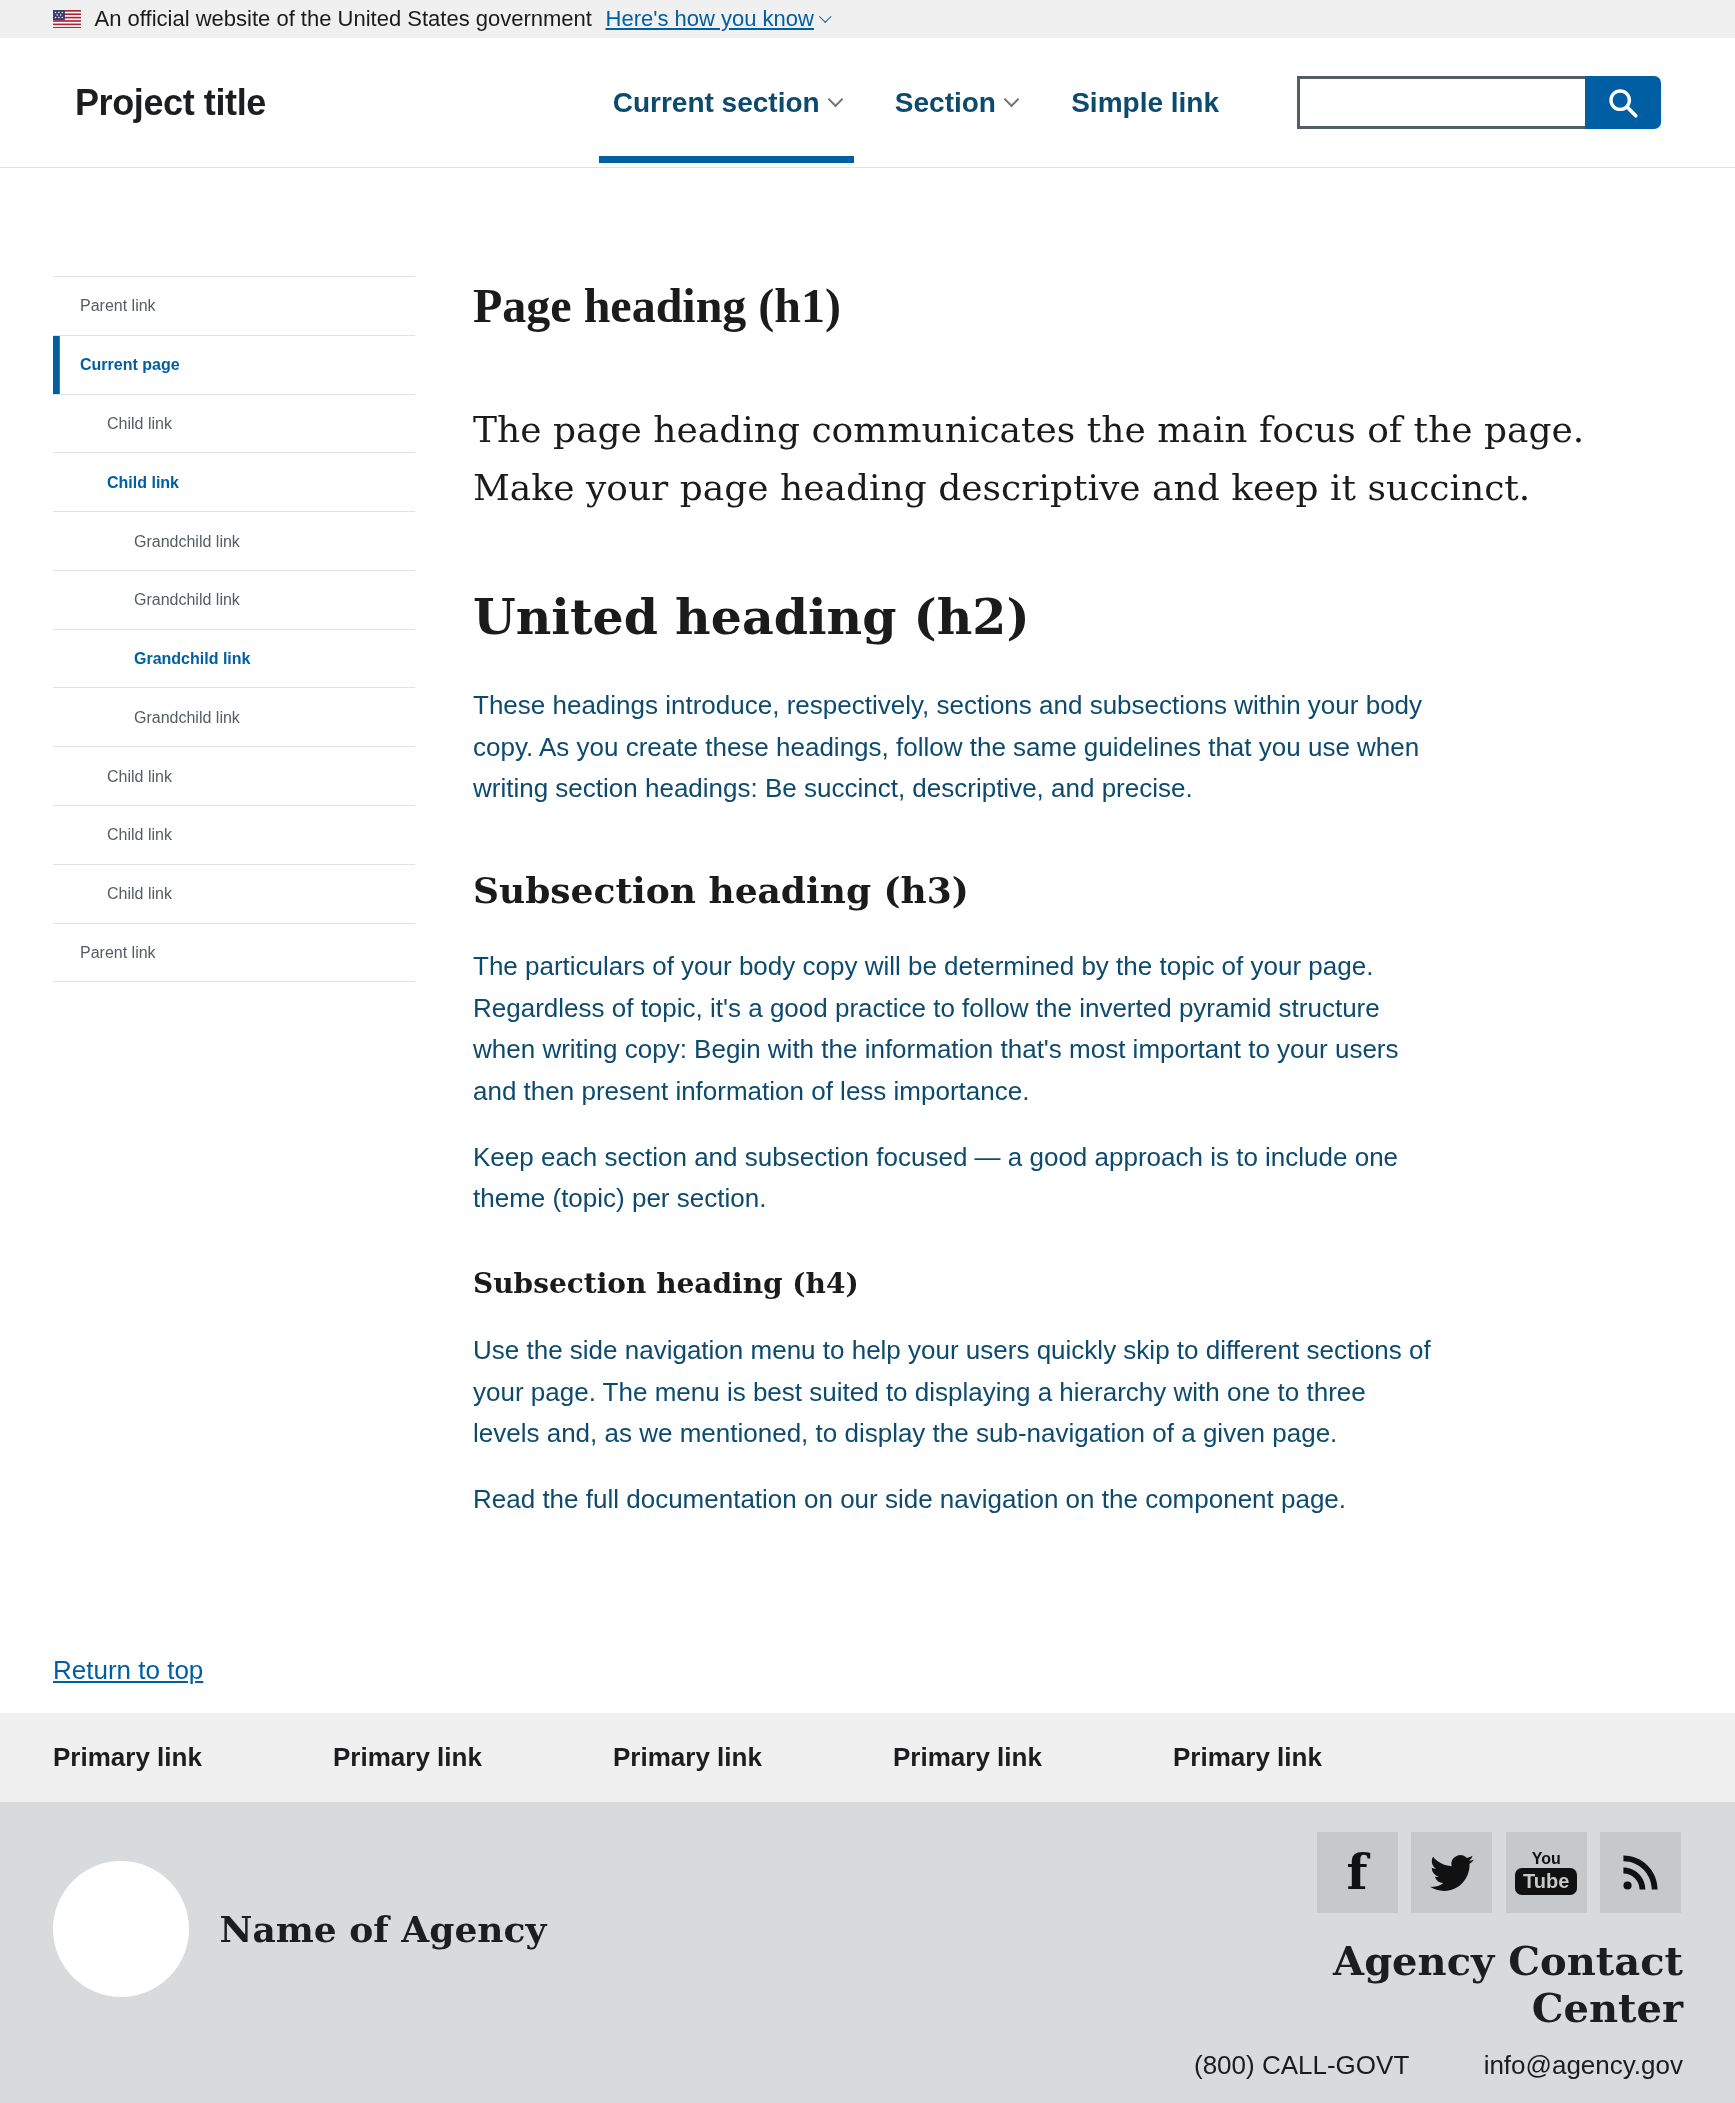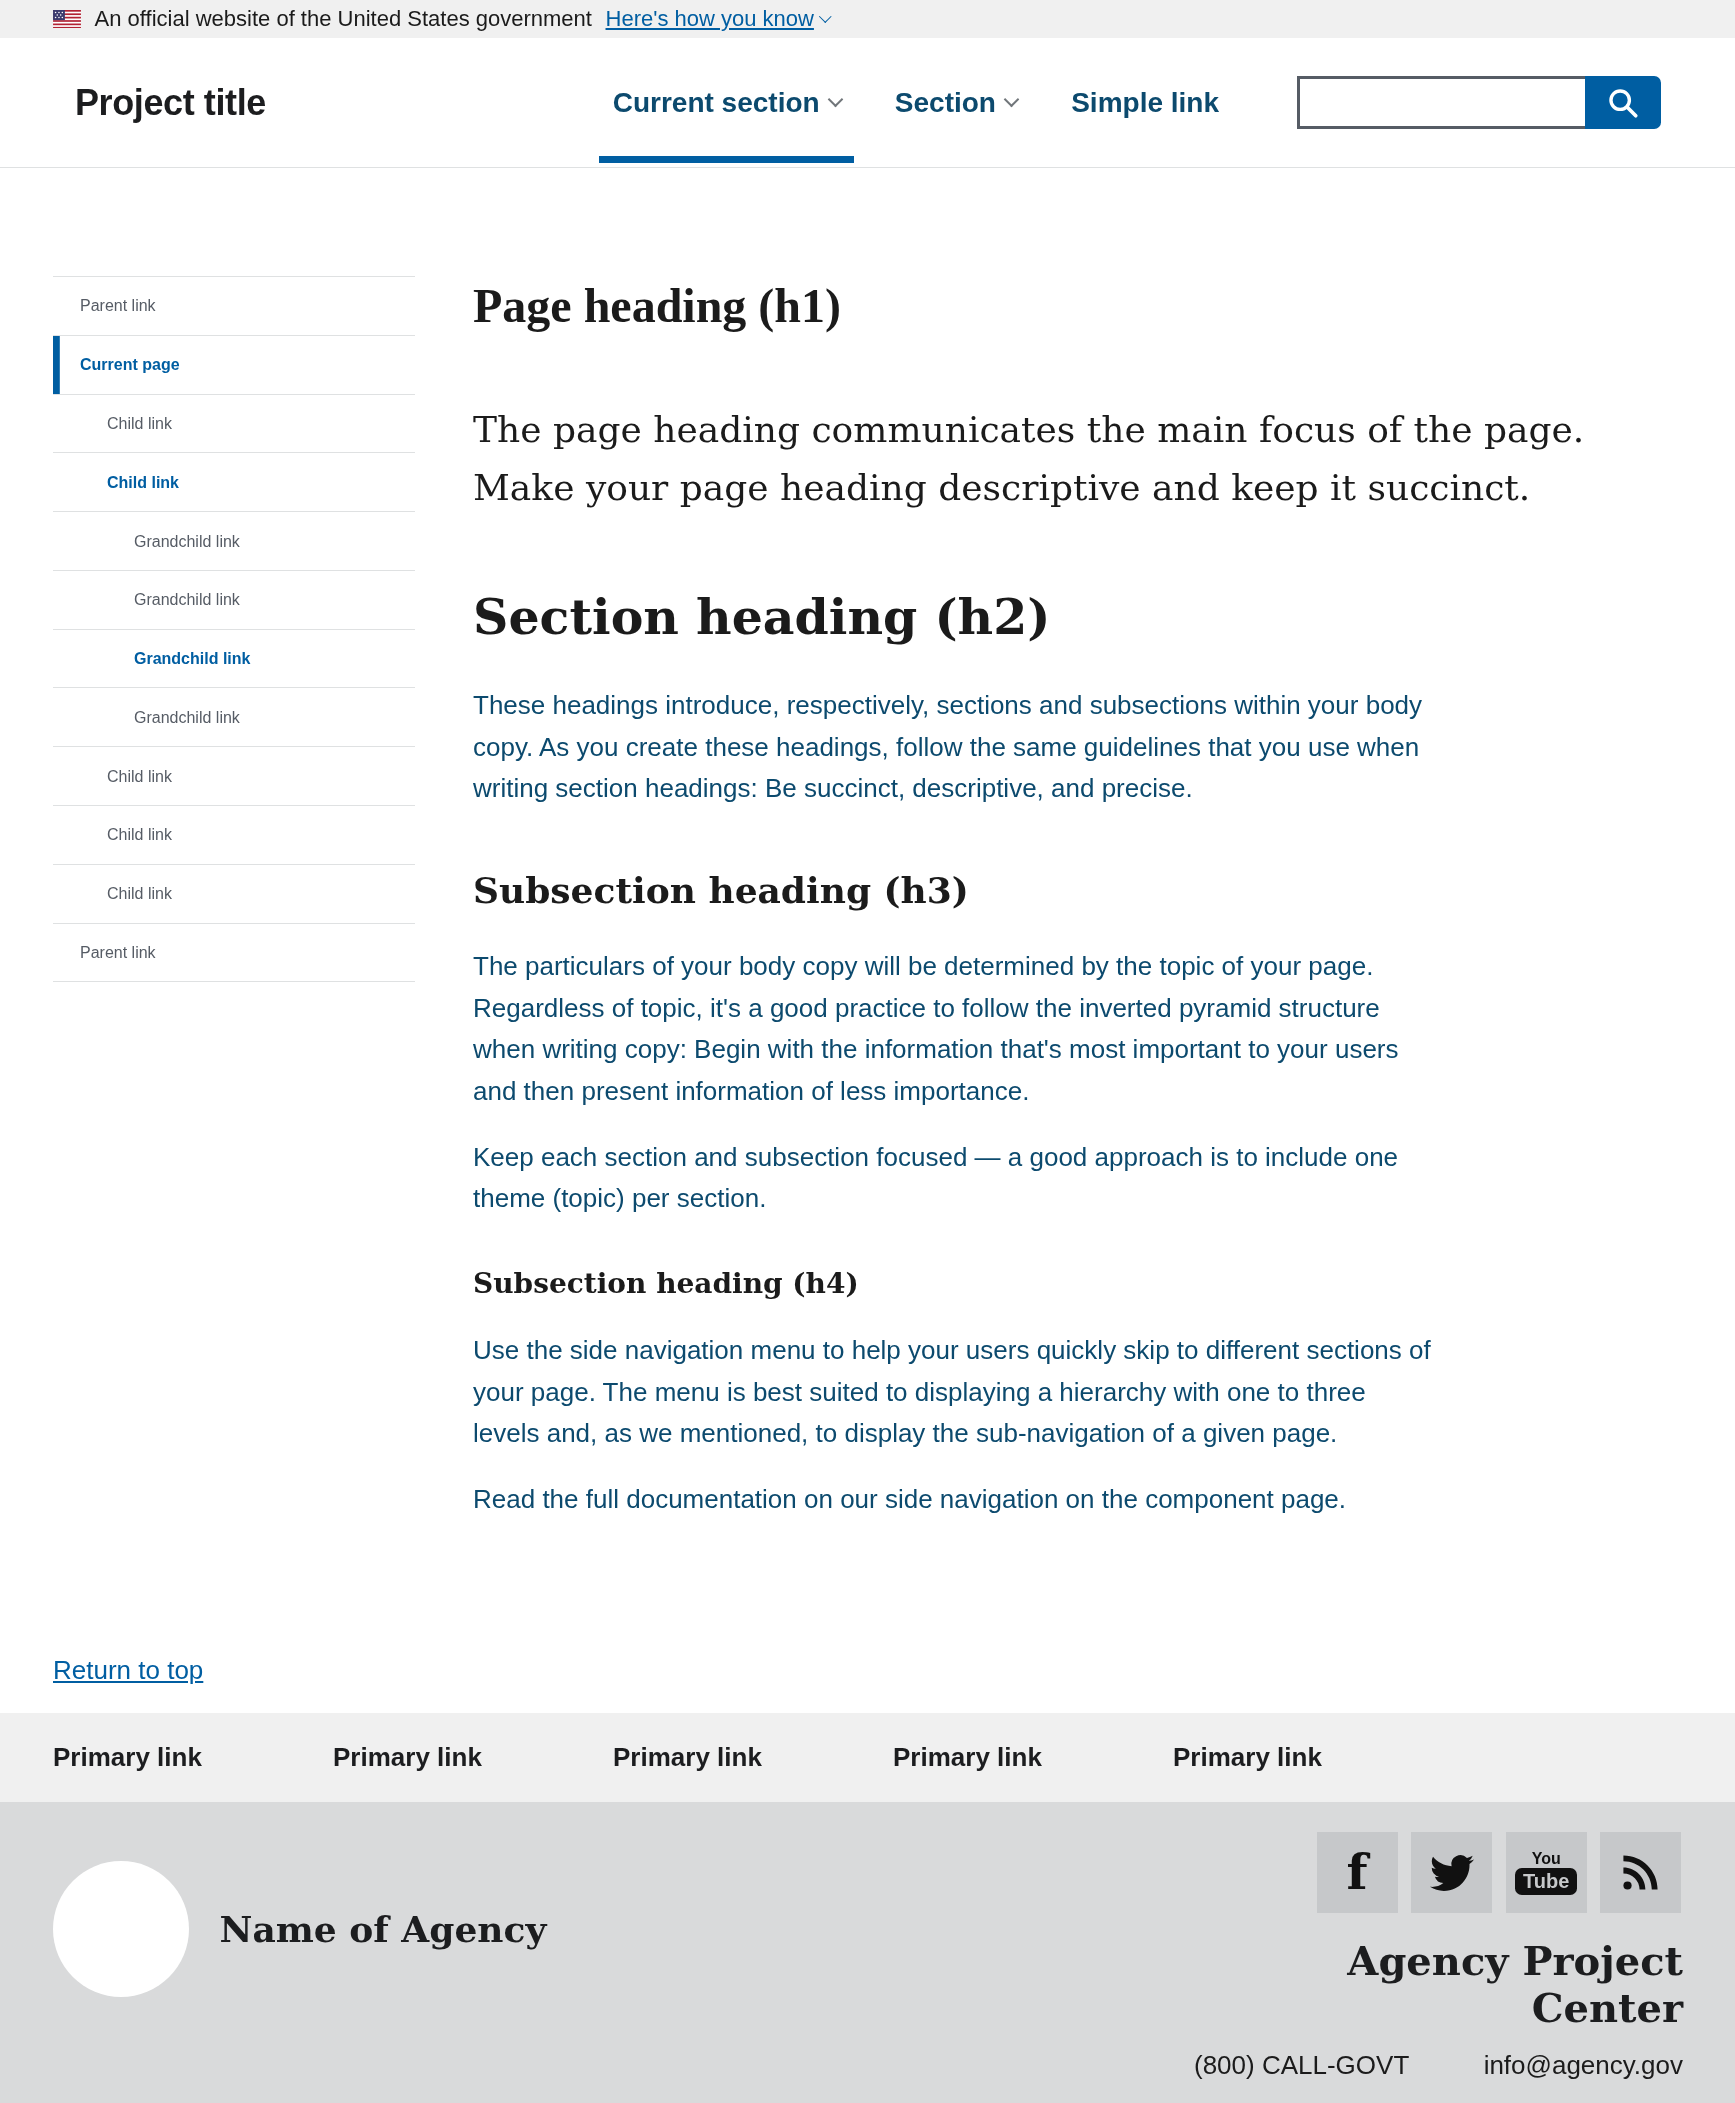--- a/index.html
+++ b/index.html
@@ -174,21 +174,21 @@
       <li class="lvl1">
           <a>Parent link</a>
         </li>
     </ul>
   </aside>
 
   <main class="main">
     <h1>Page heading (h1)</h1>
     <p class="intro">The page heading communicates the main focus of the page. Make your page heading descriptive and keep it succinct.</p>
 
-    <h2>Section heading (h2)</h2>
+    <h2>United heading (h2)</h2>
     <p class="body">These headings introduce, respectively, sections and subsections within your body copy. As you create these headings, follow the same guidelines that you use when writing section headings: Be succinct, descriptive, and precise.</p>
 
     <h3>Subsection heading (h3)</h3>
     <p class="body">The particulars of your body copy will be determined by the topic of your page. Regardless of topic, it's a good practice to follow the inverted pyramid structure when writing copy: Begin with the information that's most important to your users and then present information of less importance.</p>
     <p class="body">Keep each section and subsection focused — a good approach is to include one theme (topic) per section.</p>
 
     <h4>Subsection heading (h4)</h4>
     <p class="body">Use the side navigation menu to help your users quickly skip to different sections of your page. The menu is best suited to displaying a hierarchy with one to three levels and, as we mentioned, to display the sub-navigation of a given page.</p>
     <p class="body">Read the full documentation on our side navigation on the component page.</p>
   </main>
@@ -233,21 +233,21 @@
         <a class="social-sq">
           <span style="display:flex;">
             <svg width="41" height="41" viewBox="0 0 24 24" fill="#111111">
               <circle cx="4.4" cy="19.6" r="2.4"></circle>
               <path d="M2 9.14v3.4c5.22 0 9.46 4.24 9.46 9.46h3.4C14.86 14.9 9.1 9.14 2 9.14z"></path>
               <path d="M2 2v3.4C11.1 5.4 18.6 12.9 18.6 22H22C22 10.95 13.05 2 2 2z"></path>
             </svg>
           </span>
         </a>
       </div>
-      <div class="contact-heading">Agency Project Center</div>
+      <div class="contact-heading">Agency Contact Center</div>
       <div class="contact-row">
         <a>(800) CALL-GOVT</a>
         <a>info@agency.gov</a>
       </div>
     </div>
   </div>
 </footer>
 
 
 

